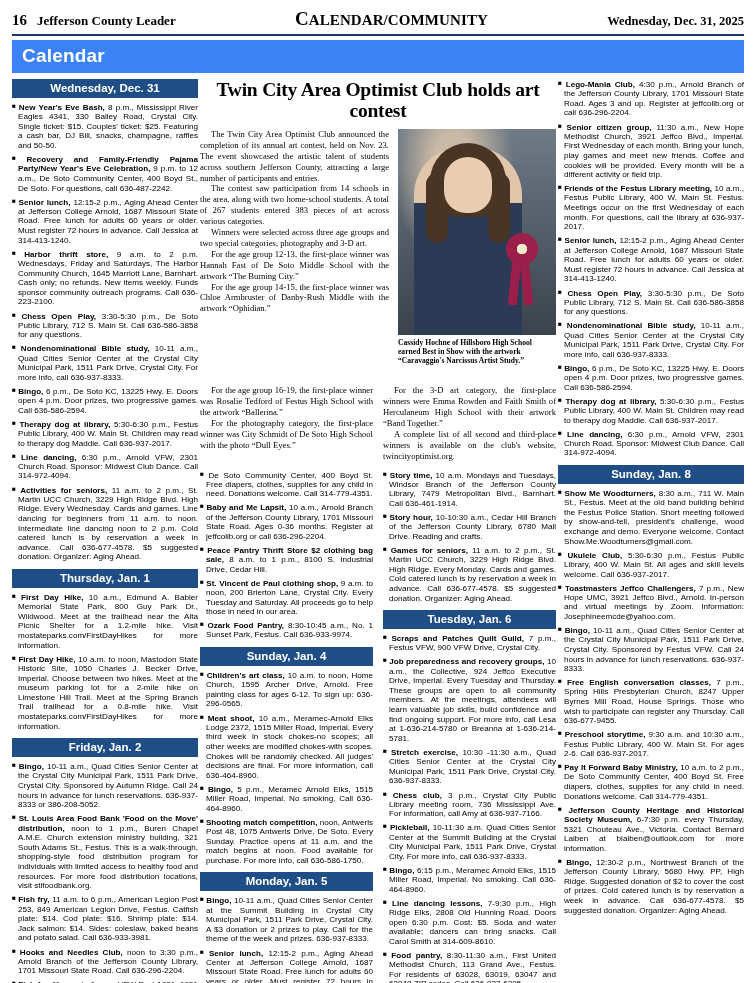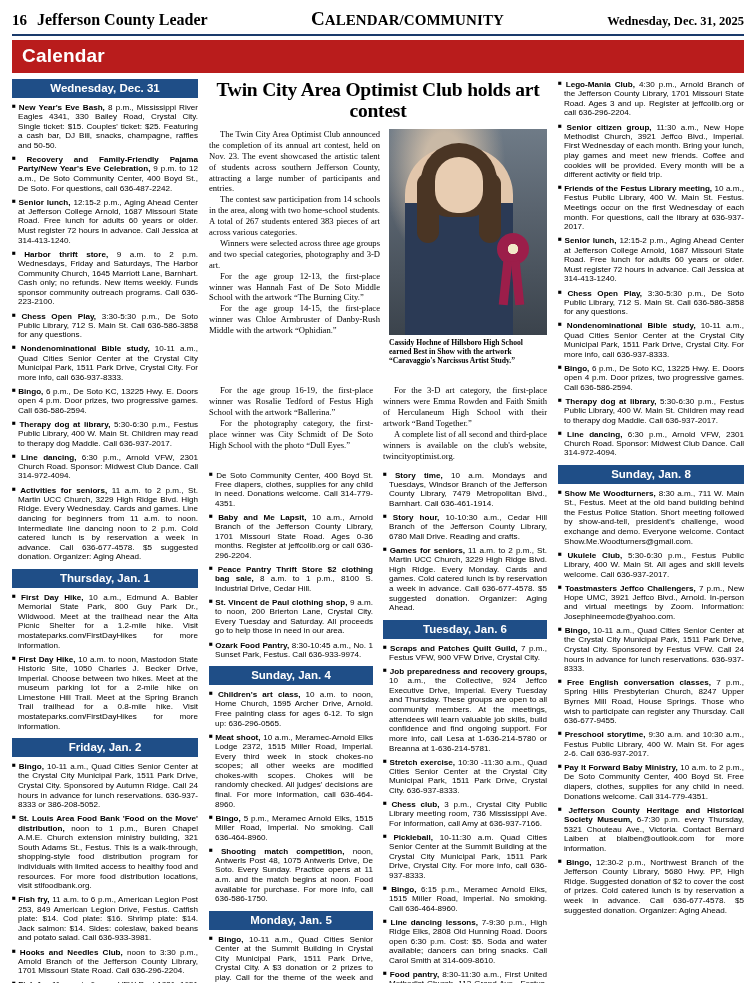--- a/index.html
+++ b/index.html
@@ -14,43 +14,42 @@
   }
   .page { position: relative; width: 756px; height: 983px; padding: 8px 10px 0 10px; }
 
   
   .masthead {
     display: flex; align-items: baseline; justify-content: space-between;
     padding: 0 2px 4px 2px;
   }
   .mast-left { display:flex; align-items: baseline; gap: 10px; justify-content: center; }
   .mast-pageno { font-size: 15px; font-weight: bold; font-family:"Liberation Serif",serif; }
-  .mast-paper { font-size: 16px; font-weight: bold; font-family:"Liberation Serif",serif; }
+  .mast-paper { font-size: 13px; font-weight: bold; font-family:"Liberation Serif",serif; }
   .mast-center { font-size: 19px; font-weight: bold; letter-spacing: .1px; }
   .mast-center .sc { font-size: 15px; }
   .mast-right { font-size: 12.5px; font-weight: bold; }
   .mast-rule { border-top: 2.5px solid #1a3a6b; margin: 0 2px 0 2px; }
 
   
   .banner {
-    background: #b91c1c;
+    background: #3b82f6;
     color: #fff;
     font-family: "Liberation Sans", sans-serif;
     font-weight: bold;
     font-size: 19px;
     padding: 5px 10px 6px 10px;
     margin: 4px 2px 6px 2px;
     letter-spacing: .2px;
   }
 
   
   .cols {
     display: grid;
     grid-template-columns: 186px 1fr 186px;
-    gap: 9px;
     padding: 0 2px;
     height: 872px;
   }
   .col { position: relative; }
 
   
   .daybar {
     background: #1f4e87;
     color: #fff;
     text-align: center;

